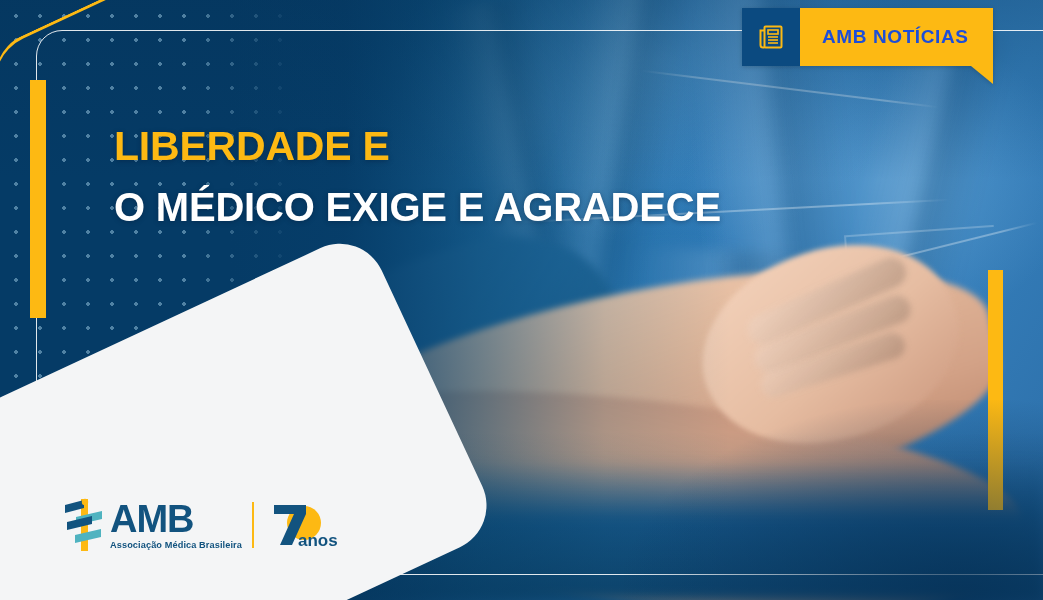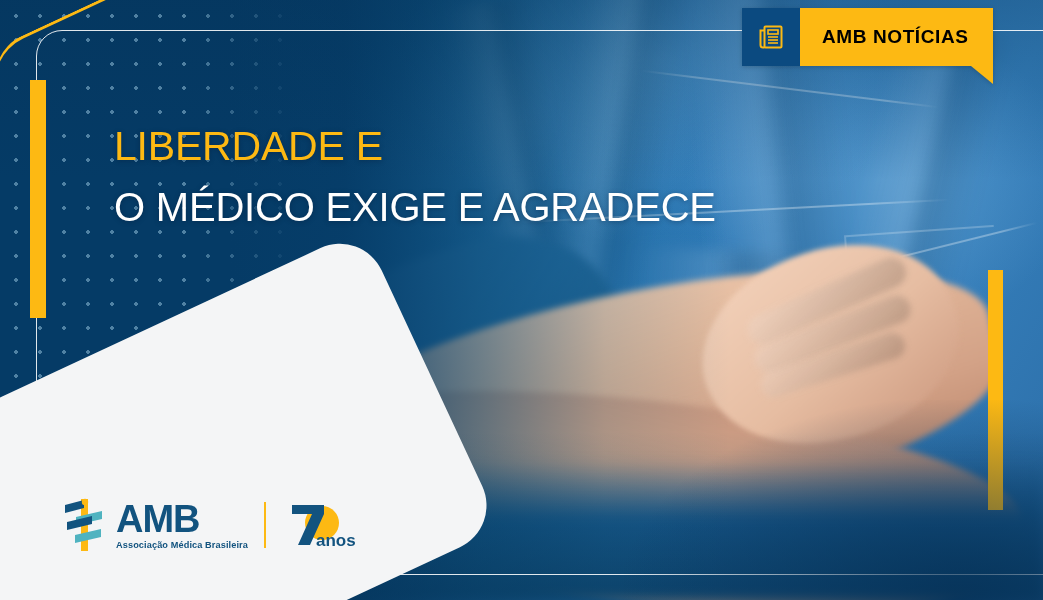--- a/index.html
+++ b/index.html
@@ -175,21 +175,21 @@
     width: 58px;
     background: #0B4A80;
     display: flex;
     align-items: center;
     justify-content: center;
   }
   .badge-icon-box svg { display: block; }
   .badge-label-box {
     position: relative;
     background: #FDB913;
-    color: #000000;
+    color: #1d4ed8;
     display: flex;
     align-items: center;
     padding: 0 24px 0 22px;
     font-size: 19px;
     font-weight: 700;
     letter-spacing: 0.6px;
     white-space: nowrap;
   }
   
   .badge-tail {
@@ -201,21 +201,21 @@
     border-bottom: 18px solid transparent;
   }
 
   
   .headline {
     position: absolute;
     left: 114px; top: 126px;
     width: 760px;
   }
   .headline .line {
-    font-weight: 400;
+    font-weight: 700;
     letter-spacing: -0.2px;
     line-height: 1.0;
     margin: 0 0 14px 0;
     text-shadow: 0 1px 5px rgba(0,20,45,0.35);
     white-space: nowrap;
   }
   .headline .l1, .headline .l2 {
     color: #FDB913;
     font-size: 41px;
   }
@@ -251,21 +251,21 @@
     pointer-events: none;
   }
 
   
   .logo {
     position: absolute;
     left: 62px;
     top: 496px;
     display: flex;
     align-items: center;
-    gap: 10px;
+    gap: 4px;
   }
   .logo-emblem { width: 44px; height: 58px; display: block; }
   .logo-wordmark { display: flex; flex-direction: column; line-height: 1; }
   .logo-amb {
     font-size: 38px;
     font-weight: 700;
     color: #12537F;
     letter-spacing: -1px;
   }
   .logo-sub {

